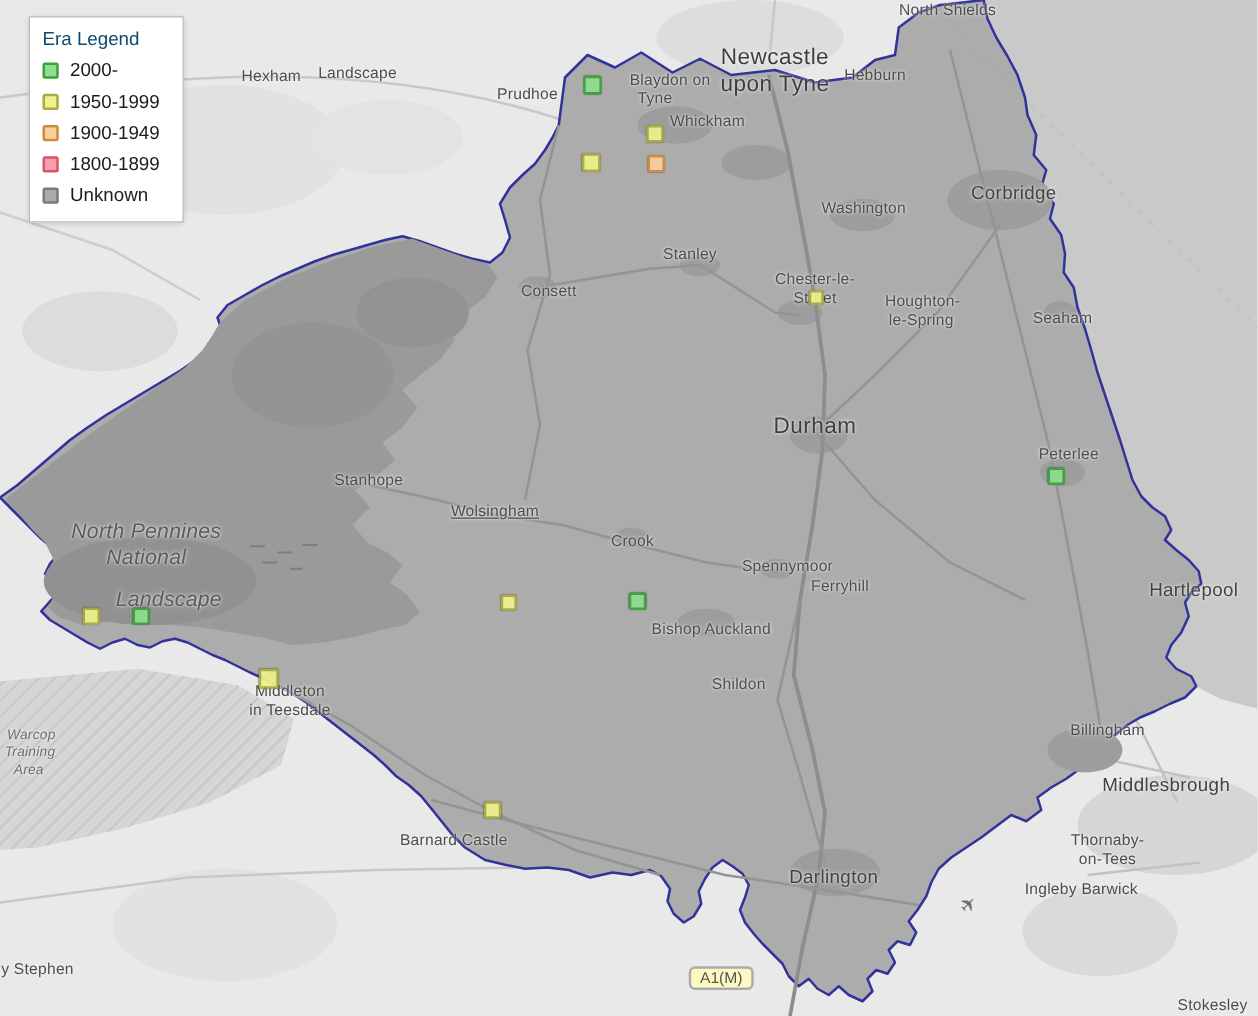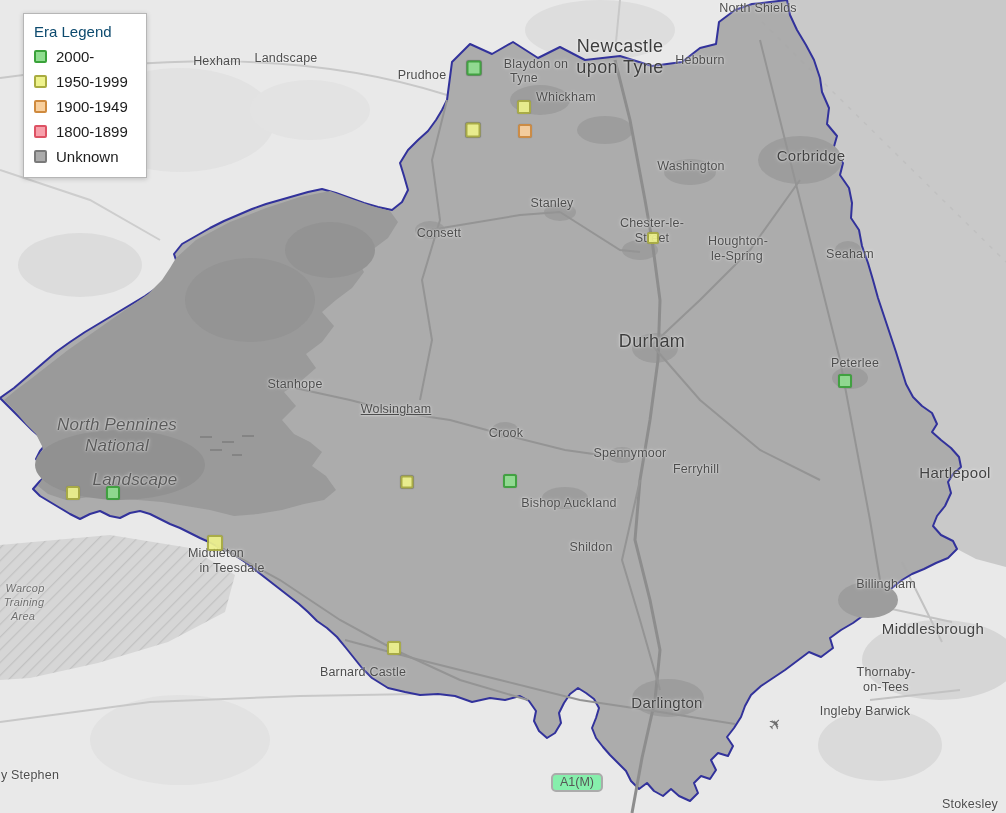--- a/index.html
+++ b/index.html
@@ -28,21 +28,21 @@
     position:absolute;left:23px;top:13px;z-index:6;background:#ffffff;
     border:1px solid #b6b6b6;box-shadow:0 1px 5px rgba(0,0,0,.18);
     padding:9px 18px 12px 10px;
   }
   .legend-title{font-size:15px;color:#0c4a6e;margin:0 0 4px 0;}
   .legend-row{display:flex;align-items:center;gap:9px;margin-top:8px;}
   .legend-swatch{width:13px;height:13px;border:2px solid;border-radius:2px;flex:0 0 auto;}
   .legend-label{font-size:15px;color:#1c1c1c;}
   .road-badge{
     position:absolute;left:551px;top:773px;z-index:4;
-    background:#86efac;border:2px solid #ababab;border-radius:5px;
+    background:#fef9c3;border:2px solid #ababab;border-radius:5px;
     padding:0px 7px 1px 7px;font-size:12.5px;color:#565656;
   }
   .airplane{
     position:absolute;left:775px;top:724px;z-index:3;
     transform:translate(-50%,-50%) rotate(-45deg);
     font-size:16px;color:#6d6d6d;pointer-events:none;
   }
 </style>
 </head>
 <body>
@@ -149,24 +149,24 @@
       <div class="map-label" style="left: 652px; top: 238px;">Street</div>
       <div class="map-label" style="left: 738px; top: 241px;">Houghton-</div>
       <div class="map-label" style="left: 737px; top: 256px;">le-Spring</div>
       <div class="map-label" style="left: 850px; top: 254px;">Seaham</div>
       <div class="map-label" style="left: 439px; top: 233px;">Consett</div>
       <div class="map-label" style="left: 855px; top: 363px;">Peterlee</div>
       <div class="map-label" style="left: 295px; top: 384px;">Stanhope</div>
       <div class="map-label" style="left: 396px; top: 409px; text-decoration: underline;">Wolsingham</div>
       <div class="map-label" style="left: 506px; top: 433px;">Crook</div>
       <div class="map-label" style="left: 630px; top: 453px;">Spennymoor</div>
-      <div class="map-label" style="left: 696px; top: 469px;">Ferryhill</div>
+      <div class="map-label" style="left: 672px; top: 469px;">Ferryhill</div>
       <div class="map-label" style="left: 569px; top: 503px; text-align: center;">Bishop Auckland</div>
       <div class="map-label" style="left: 591px; top: 547px;">Shildon</div>
-      <div class="map-label" style="left: 216px; top: 553px; text-align: right;">Middleton</div>
+      <div class="map-label" style="left: 232px; top: 553px; text-align: right;">Middleton</div>
       <div class="map-label" style="left: 232px; top: 568px;">in Teesdale</div>
       <div class="map-label" style="left: 363px; top: 672px;">Barnard Castle</div>
       <div class="map-label" style="left: 886px; top: 584px;">Billingham</div>
       <div class="map-label" style="left: 886px; top: 672px;">Thornaby-</div>
       <div class="map-label" style="left: 886px; top: 687px;">on-Tees</div>
       <div class="map-label" style="left: 865px; top: 711px;">Ingleby Barwick</div>
       <div class="map-label" style="left: 970px; top: 780px; margin-top: 24px;">Stokesley</div>
       <div class="map-label" style="left: 30px; top: 775px;">y Stephen</div>
       <div class="map-label area-lg" style="left: 117px; top: 425px;">North Pennines</div>
       <div class="map-label area-lg" style="left: 117px; top: 446px;">National</div>

